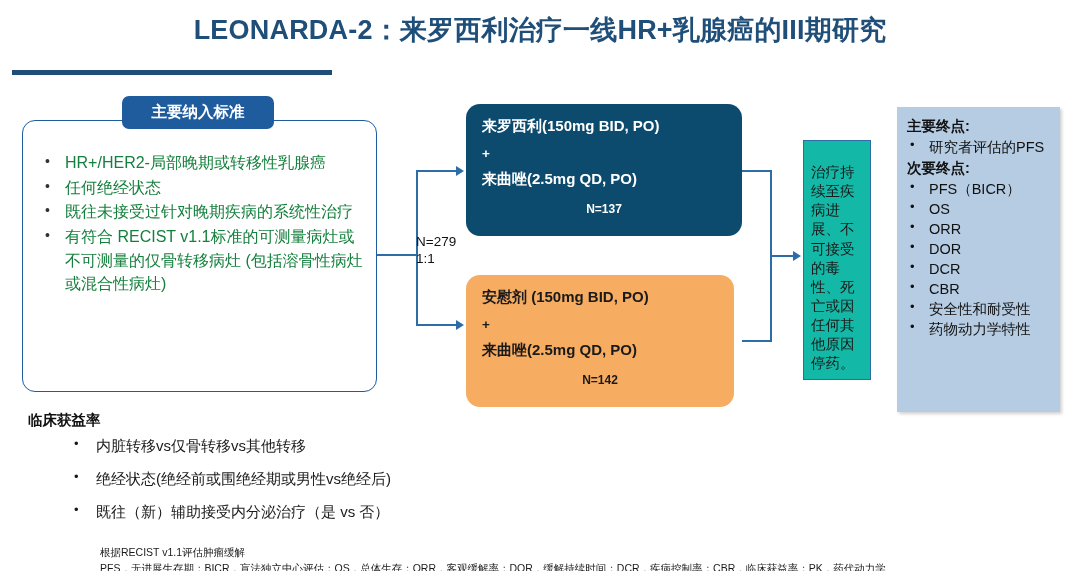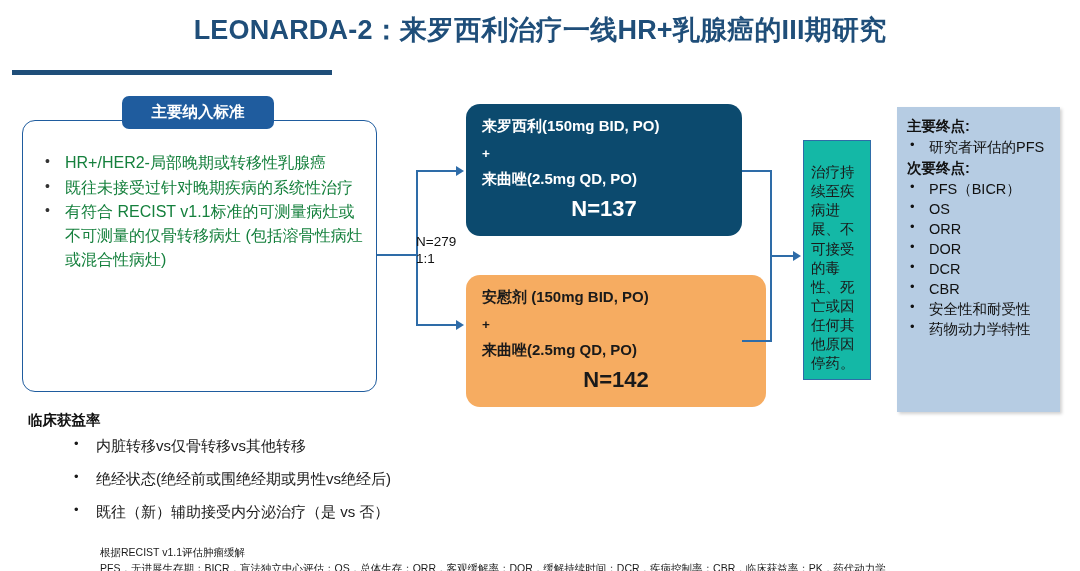--- a/index.html
+++ b/index.html
@@ -74,26 +74,26 @@
   
   .arm {
     position: absolute; border-radius: 14px;
     padding: 14px 16px 10px 16px;
   }
   #arm-exp {
     left: 466px; top: 104px; width: 276px; height: 132px;
     background: #0c4a6e; color: #ffffff;
   }
   #arm-ctl {
-    left: 466px; top: 275px; width: 300px; height: 132px;
+    left: 466px; top: 275px; width: 268px; height: 132px;
     background: #F6AC61; color: #1a1a1a;
   }
   .arm .drug { font-size: 15px; font-weight: bold; line-height: 1.1; }
   .arm .plus { font-size: 13.5px; font-weight: bold; margin: 11px 0 10px 0; }
-  .arm .n    { font-size: 22px; font-weight: bold; text-align: center; margin-top: 9px; }
+  .arm .n    { font-size: 12px; font-weight: bold; text-align: center; margin-top: 15px; }
 
   
   #duration-box {
     position: absolute; left: 803px; top: 140px;
     width: 68px; height: 240px;
     border: 1.4px solid #2E6CA8; background: #14b8a6;
     padding: 22px 7px;
     font-size: 14.5px; line-height: 1.32; color: #1a1a1a;
   }
 
@@ -147,20 +147,21 @@
 
 <div id="slide">
 
   <div id="title">LEONARDA-2：来罗西利治疗一线HR+乳腺癌的III期研究</div>
   <div id="title-rule"></div>
 
   <div id="criteria-tab">主要纳入标准</div>
   <div id="criteria-box">
     <ul id="criteria-list">
       <li>HR+/HER2-局部晚期或转移性乳腺癌</li>
+      <li>任何绝经状态</li>
       <li>既往未接受过针对晚期疾病的系统性治疗</li>
       <li>有符合 RECIST v1.1标准的可测量病灶或不可测量的仅骨转移病灶 (包括溶骨性病灶或混合性病灶)</li>
     </ul>
   </div>
 
   <div class="ln" style="left:377px; top:254px; width:40px; height:2px;"></div>
   <div class="ln" style="left:416px; top:170px; width:2px; height:156px;"></div>
   <div class="ln" style="left:416px; top:170px; width:42px; height:2px;"></div>
   <div class="ln" style="left:416px; top:324px; width:42px; height:2px;"></div>
   <div class="arrow-r" style="left:456px; top:166px;"></div>

